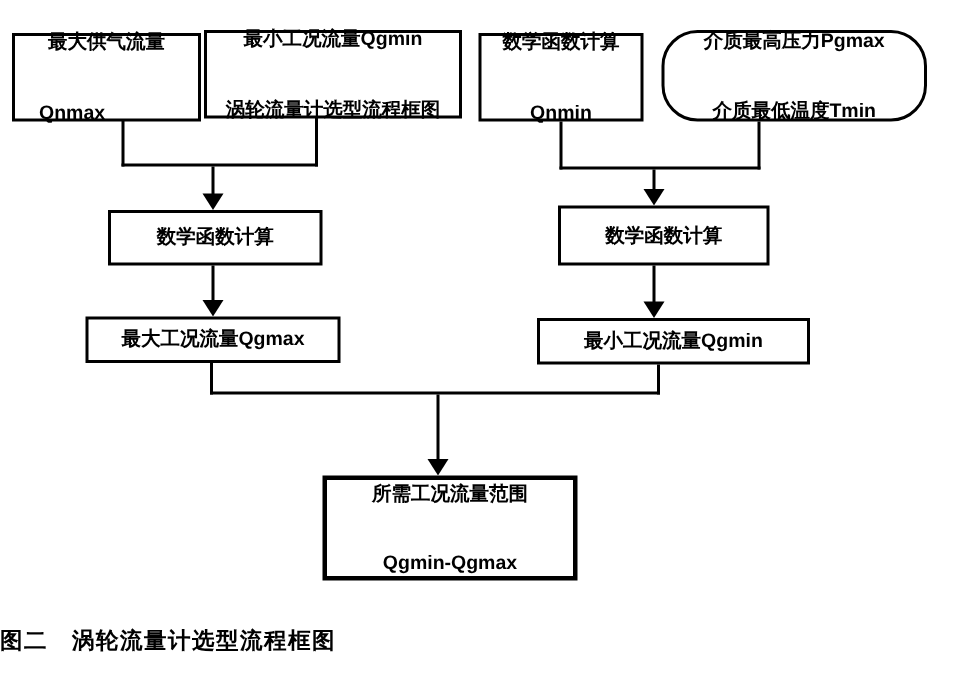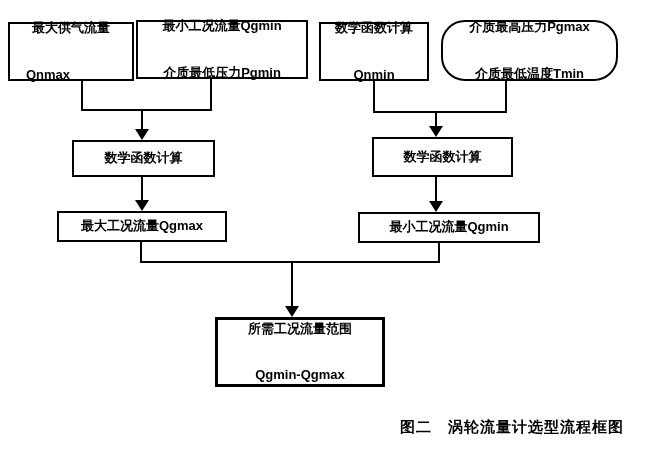--- a/index.html
+++ b/index.html
@@ -54,40 +54,40 @@
     height: 0;
     border-left: 7px solid transparent;
     border-right: 7px solid transparent;
     border-top: 11px solid #000000;
   }
   .caption {
     position: absolute;
     top: 418px;
     left: 0;
     width: 624px;
-    text-align: right;
+    text-align: left;
     font-weight: bold;
     font-size: 15px;
     letter-spacing: 1px;
     white-space: pre;
   }
 </style>
 </head>
 <body>
 
 <div id="canvas">
 
   <div class="box" style="left:8px; top:22px; width:126px; height:59px;">
     <span class="line">最大供气流量</span>
     <span class="line shift-left">Qnmax</span>
   </div>
 
   <div class="box" style="left:136px; top:20px; width:172px; height:59px;">
     <span class="line">最小工况流量Qgmin</span>
-    <span class="line">介质最低压力Pgmin</span>
+    <span class="line">涡轮流量计选型流程框图</span>
   </div>
 
   <div class="box" style="left:319px; top:22px; width:110px; height:59px;">
     <span class="line">数学函数计算</span>
     <span class="line">Qnmin</span>
   </div>
 
   <div class="box" style="left:441px; top:20px; width:177px; height:61px;border-radius:24px;">
     <span class="line">介质最高压力Pgmax</span>
     <span class="line">介质最低温度Tmin</span>

